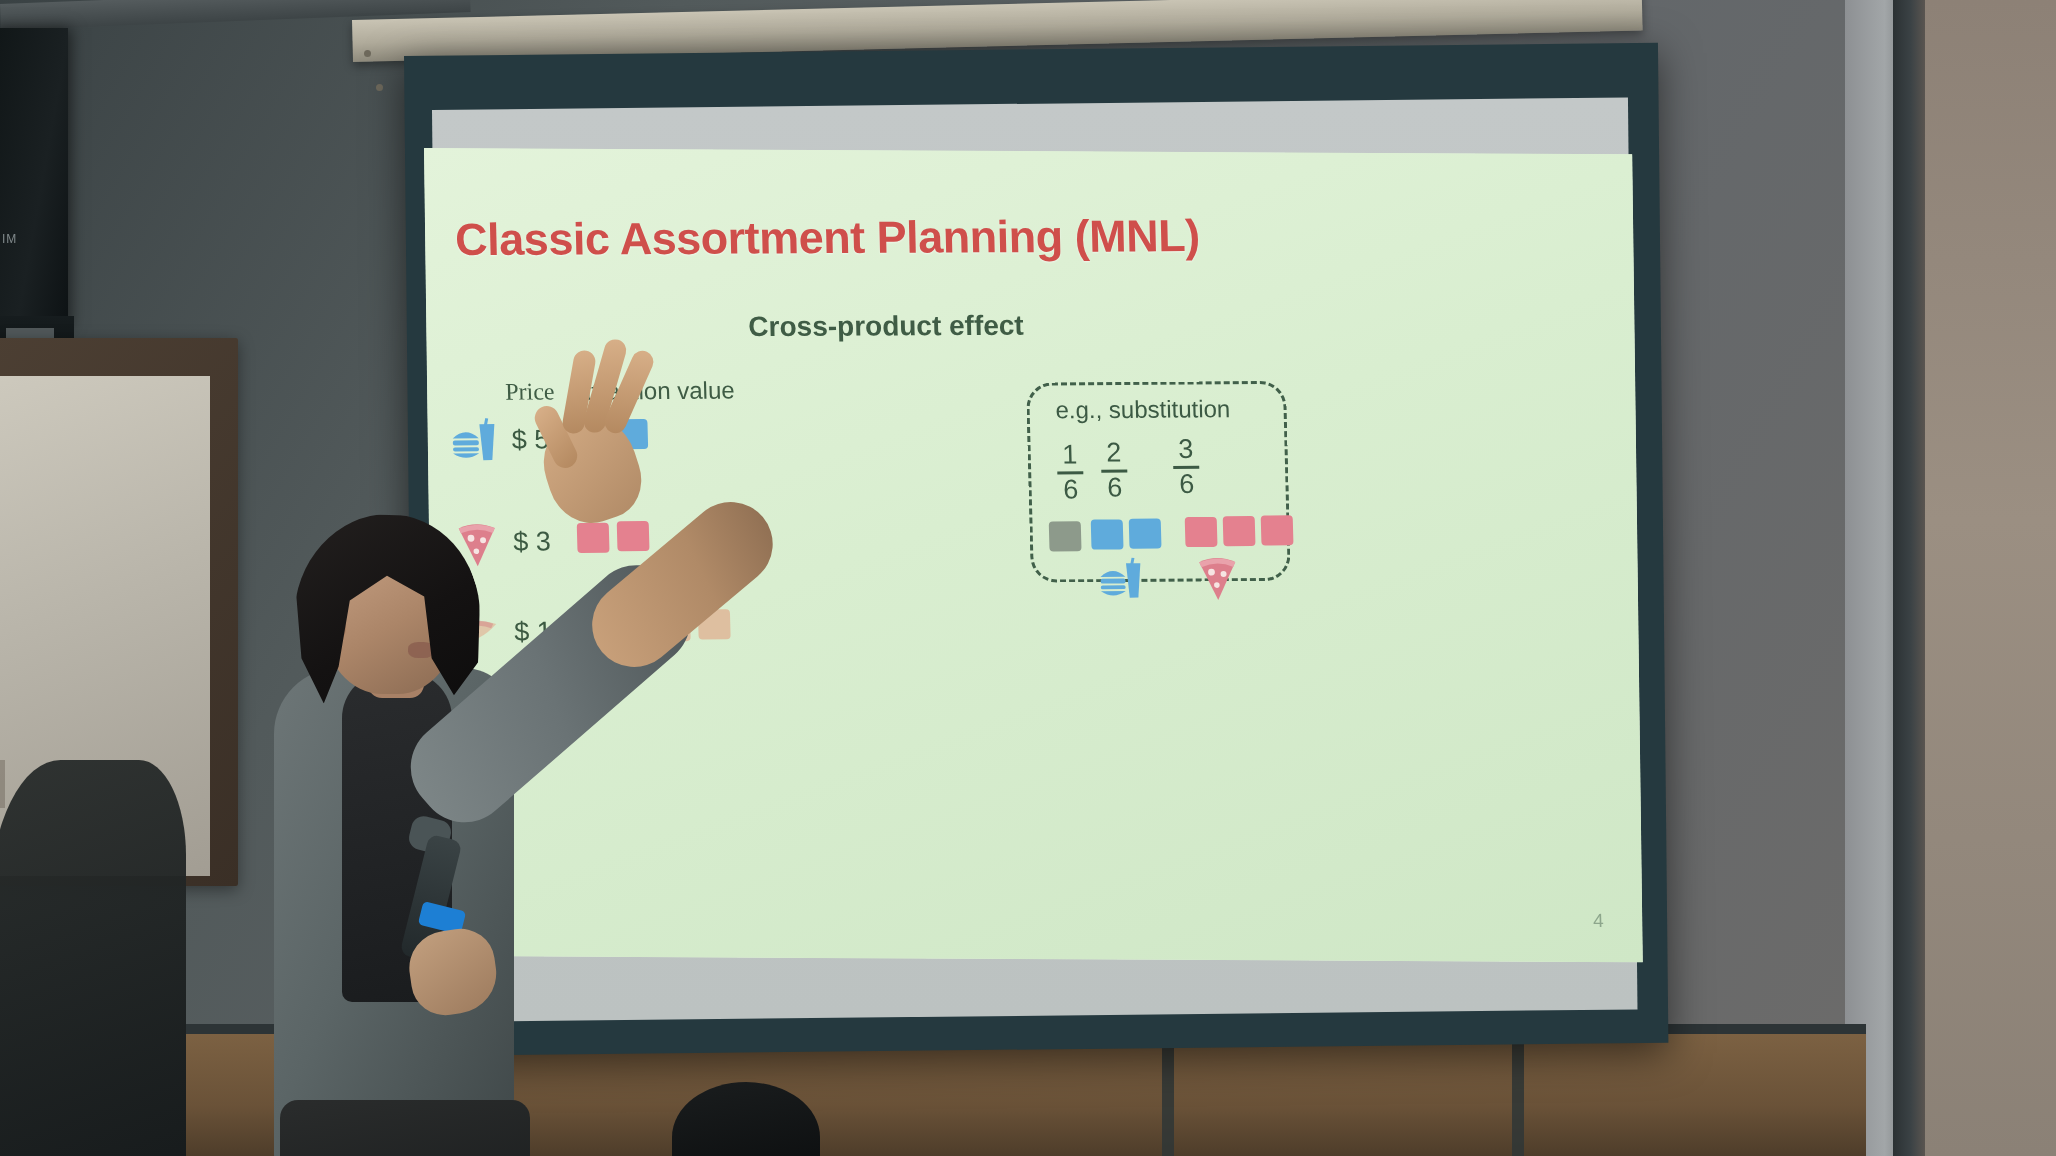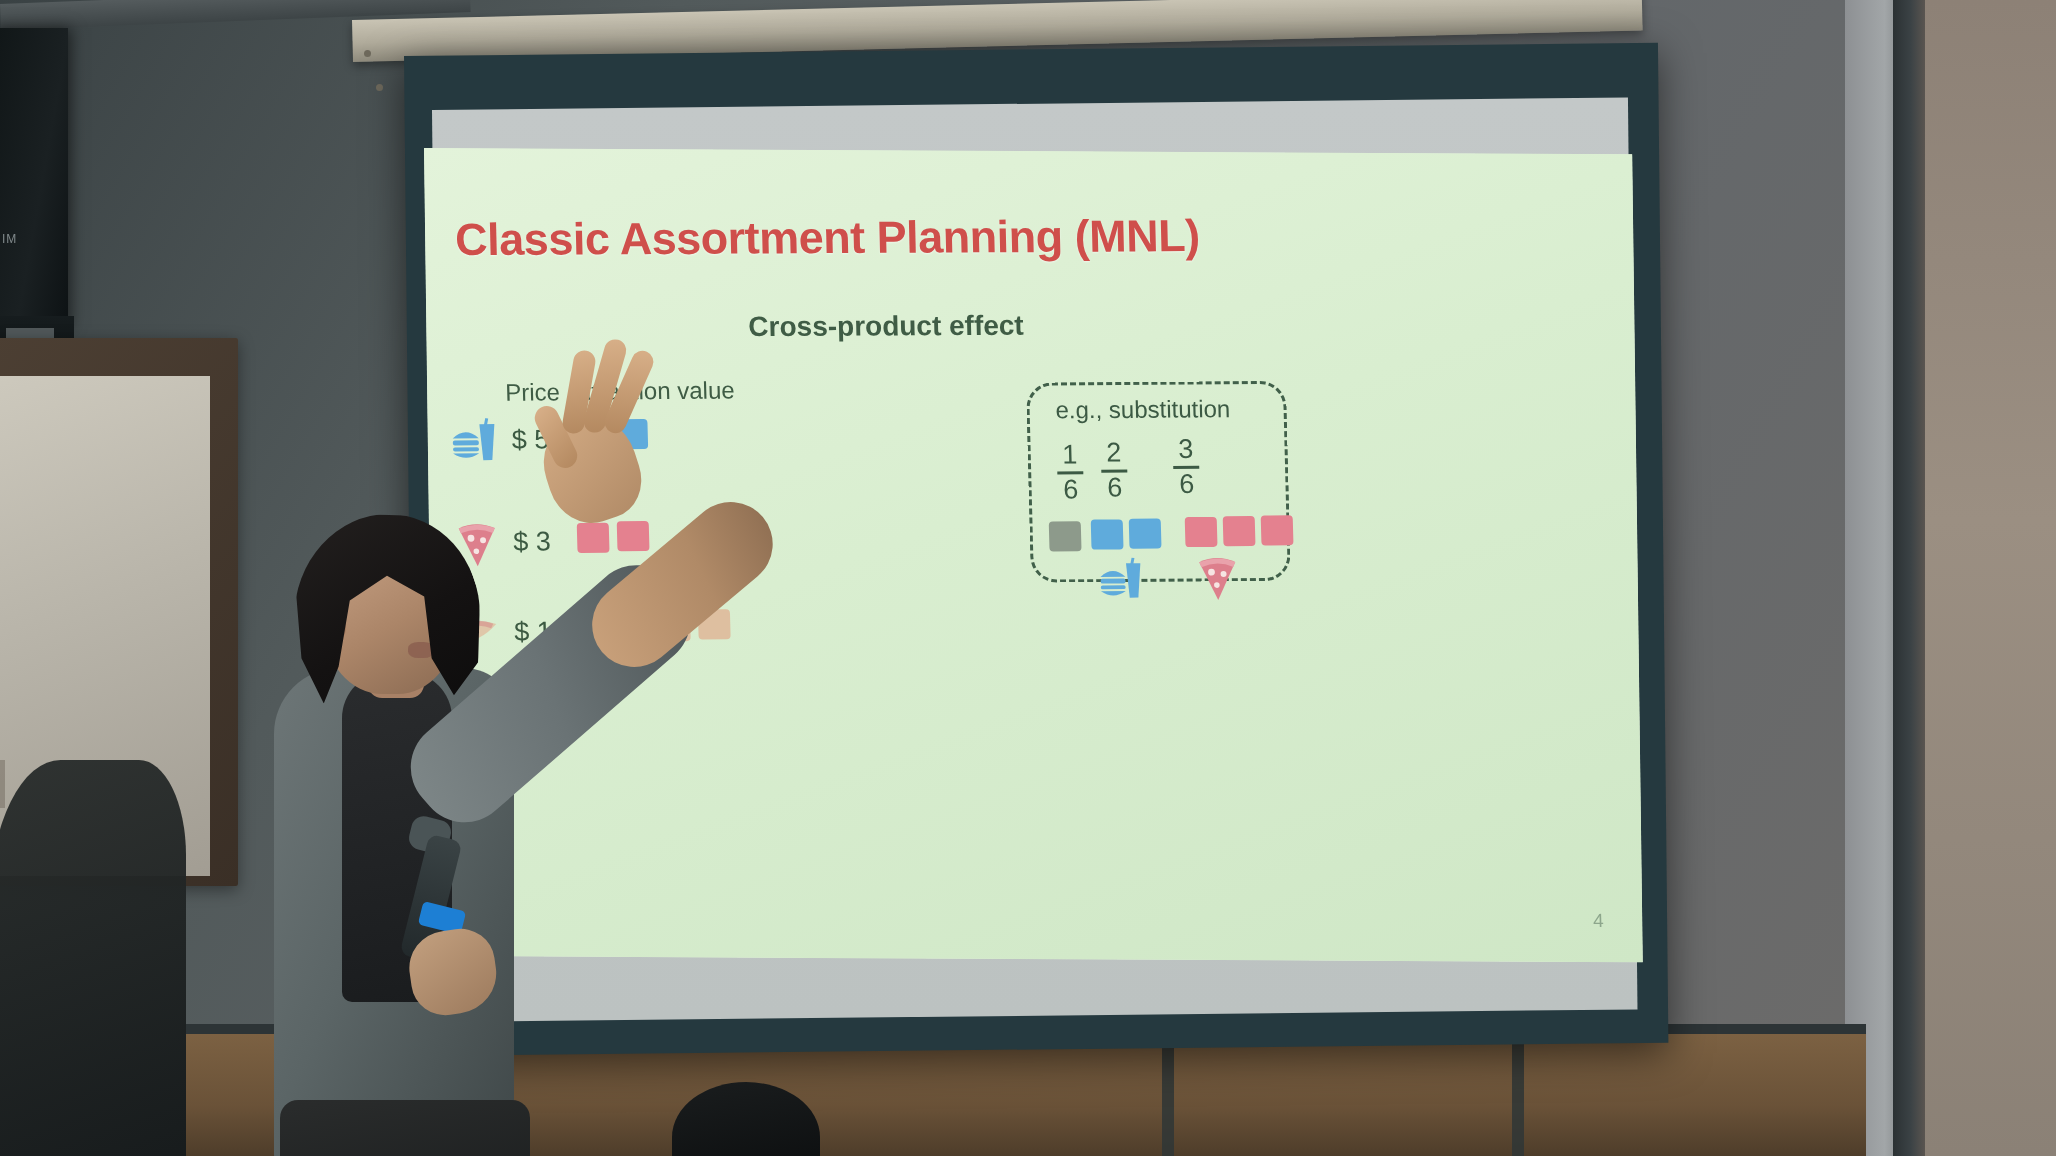--- a/index.html
+++ b/index.html
@@ -140,21 +140,21 @@
   }
   .subtitle {
     position:absolute; left:322px; top:160px;
     font-size:28px; font-weight:bold; color:#3f5c45;
     transform:rotate(-0.6deg);
   }
   .col-head {
     position:absolute; font-size:24px; color:#3f5c45; font-weight:500;
     transform:rotate(-0.8deg);
   }
-  .head-price { left:78px; top:230px; }
+  .head-price { left:78px; top:230px;font-family:Liberation Serif, serif; }
   .head-attr  { left:142px; top:228px; }
 
   .rowicon { position:absolute; transform:rotate(-0.8deg); }
   .price   { position:absolute; font-size:27px; color:#3c5a42; font-weight:500;
              transform:rotate(-0.8deg); }
   .nopurch { position:absolute; font-size:25px; color:#46614a;
              transform:rotate(-0.8deg); }
 
   .sq {
     position:absolute; width:32px; height:30px; border-radius:4px;

